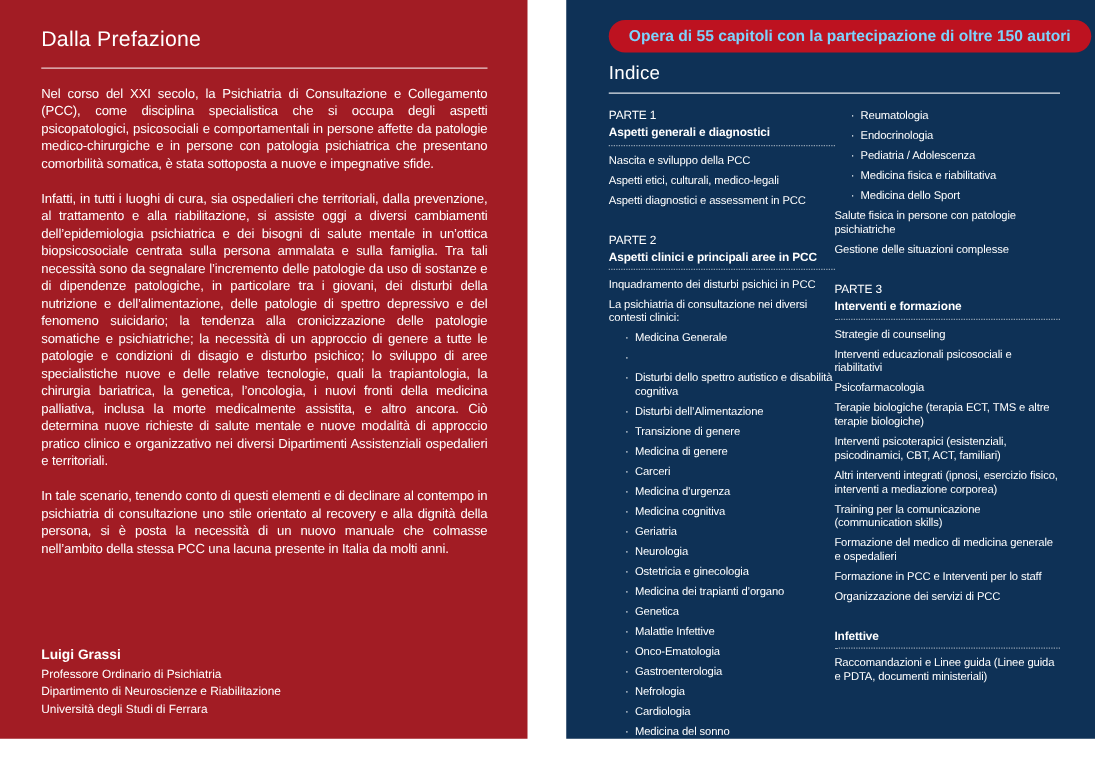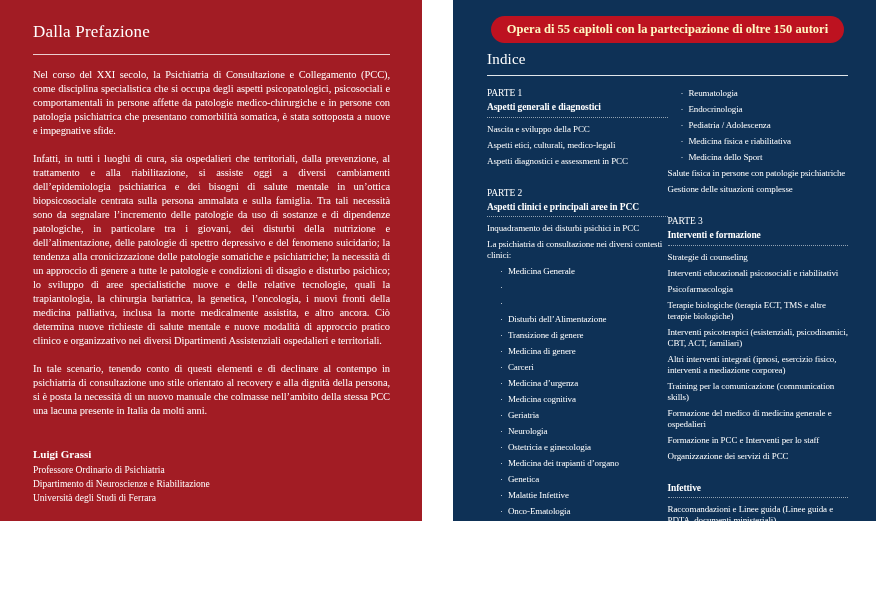--- a/index.html
+++ b/index.html
@@ -5,21 +5,21 @@
   * { box-sizing: border-box; margin: 0; padding: 0; }
   html, body { width: 876px; height: 613px; }
   body {
     display: flex;
     gap: 31px;
     background: #ffffff;
     font-family: "Liberation Sans", sans-serif;
     color: var(--text, #ffffff);
     overflow: hidden;
   }
-  .page { height: 521px; overflow: hidden; font-family: Liberation Serif, serif; }
+  .page { height: 591px; overflow: hidden; }
 
   
   .page-left {
     width: 422px;
     background: var(--left-bg, #A21C24);
     padding: 22px 32px 16px 33px;
     display: flex;
     flex-direction: column;
   }
   .preface-title {
@@ -53,21 +53,21 @@
   .page-right {
     flex: 1;
     background: var(--right-bg, #0E3156);
     padding: 16px 28px 10px 34px;
   }
   .banner {
     display: block;
     width: fit-content;
     margin: 0 auto 8px;
     background: var(--banner-bg, #BD1220);
-    color: #fef9c3;
+    color: #7dd3fc;
     font-weight: 700;
     font-size: 12.5px;
     padding: 6px 16px;
     border-radius: 14px;
     white-space: nowrap;
   }
   .index-title {
     font-size: 15px;
     font-weight: 400;
     letter-spacing: .2px;
@@ -134,20 +134,21 @@
         <div class="entry">La psichiatria di consultazione nei diversi contesti clinici:</div>
         <div class="bullet-entry">
           <span class="dot">·</span>
           <span>Medicina Generale</span>
         </div>
         <div class="bullet-entry">
           <span class="dot">·</span>
         </div>
         <div class="bullet-entry">
           <span class="dot">·</span>
+          <span>Disturbi dello spettro autistico e disabilità cognitiva</span>
         </div>
         <div class="bullet-entry">
           <span class="dot">·</span>
           <span>Disturbi dell’Alimentazione</span>
         </div>
         <div class="bullet-entry">
           <span class="dot">·</span>
           <span>Transizione di genere</span>
         </div>
         <div class="bullet-entry">

